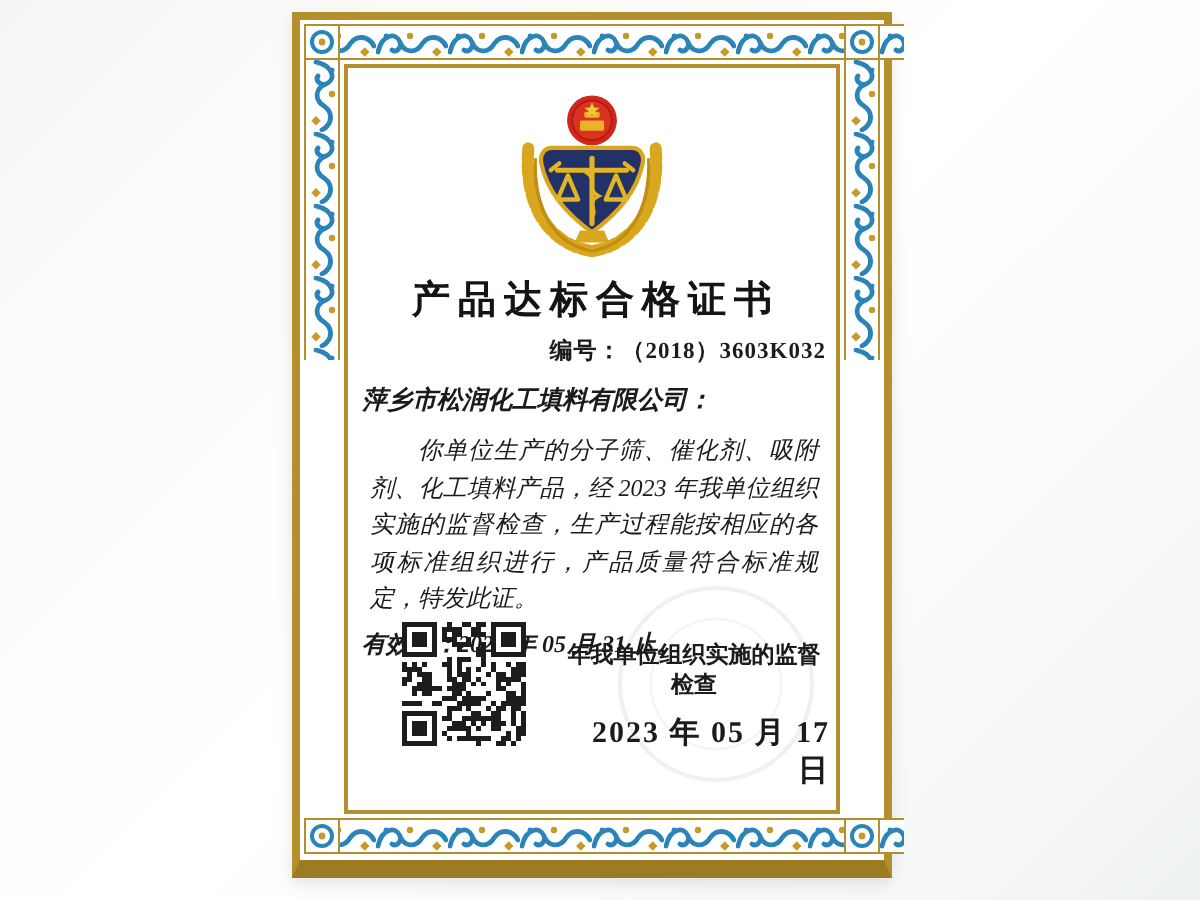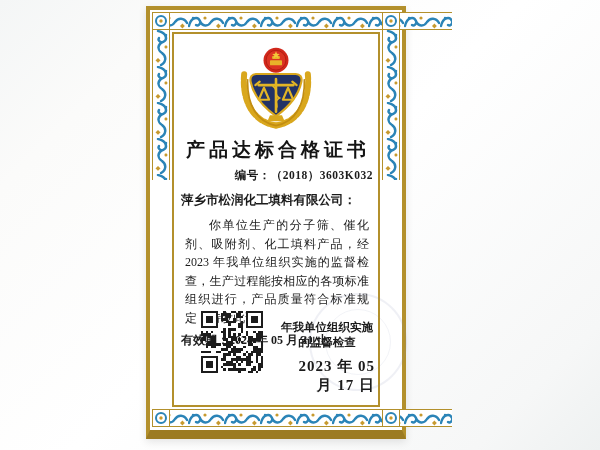--- a/index.html
+++ b/index.html
@@ -3,42 +3,42 @@
 <meta charset="utf-8">
 <style>
   html,body{margin:0;padding:0;}
   body{
     width:600px;height:450px;
     background:linear-gradient(135deg,#f4f6f6 0%,#fbfbfa 18%,#ffffff 50%,#f6f7f7 88%,#eef1f1 100%);
     font-family:"Liberation Serif","DejaVu Serif",serif;
     overflow:hidden;position:relative;
   }
   .certificate{
-    position:absolute;left:146px;top:6px;width:260px;height:433px;
+    position:absolute;left:146px;top:6px;width:300px;height:433px;
     background:#ffffff;box-sizing:border-box;
     border:4px solid #b3902c;border-bottom:9px solid #9c7b22;
     box-shadow:0 3px 8px rgba(0,0,0,.10);
   }
   .strip{position:absolute;box-sizing:border-box;background:#fff;}
   .strip-top{left:2px;right:2px;top:2px;height:18px;border-top:1px solid #b3902c;border-bottom:1px solid #b3902c;}
   .strip-bottom{left:2px;right:2px;bottom:3px;height:18px;border-top:1px solid #b3902c;border-bottom:1px solid #b3902c;}
   .strip-left{left:2px;top:20px;bottom:21px;width:18px;border-left:1px solid #b3902c;border-right:1px solid #b3902c;}
   .strip-right{right:2px;top:20px;bottom:21px;width:18px;border-left:1px solid #b3902c;border-right:1px solid #b3902c;}
   .corner{position:absolute;width:18px;height:18px;background:#fff;box-sizing:border-box;border:1px solid #b3902c;}
   .corner svg{display:block;}
   .c-tl{left:2px;top:2px}.c-tr{right:2px;top:2px}.c-bl{left:2px;bottom:3px}.c-br{right:2px;bottom:3px}
   .inner-line{position:absolute;left:22px;top:22px;right:22px;bottom:23px;border:2px solid #b3902c;pointer-events:none;}
   .content{position:absolute;left:27px;top:27px;right:27px;bottom:28px;}
   .emblem{position:absolute;left:50%;top:6px;transform:translateX(-50%);}
   .cert-title{
     position:absolute;left:0;right:0;top:100px;text-align:center;
     font-size:19px;font-weight:bold;letter-spacing:4px;text-indent:4px;color:#141414;
   }
   .serial{position:absolute;right:2px;top:131px;font-size:11.5px;font-weight:600;color:#1c1c1c;letter-spacing:.5px;}
-  .bodytext{position:absolute;left:4px;right:2px;top:155px;color:#1b1b1b;}
+  .bodytext{position:absolute;left:4px;right:2px;top:155px;color:#1b1b1b;font-style:italic;}
   .addressee{font-size:12.5px;font-weight:600;height:20px;}
   .paragraph{font-size:12px;line-height:18.5px;text-align:justify;text-indent:2em;margin:4px;}
   .validity{font-size:12px;line-height:18.5px;font-weight:bold;}
   .qr{position:absolute;left:24px;top:274px;width:62px;height:62px;}
   .issuer{position:absolute;left:102px;right:0;top:283px;text-align:center;font-size:11.5px;font-weight:600;color:#1b1b1b;}
   .issue-date{position:absolute;left:102px;right:0;top:320px;text-align:right;font-size:15px;font-weight:600;color:#1b1b1b;letter-spacing:1px;}
   .watermark{
     position:absolute;left:132px;top:256px;width:94px;height:94px;border-radius:50%;
     border:2px solid rgba(130,140,180,.13);pointer-events:none;
   }

